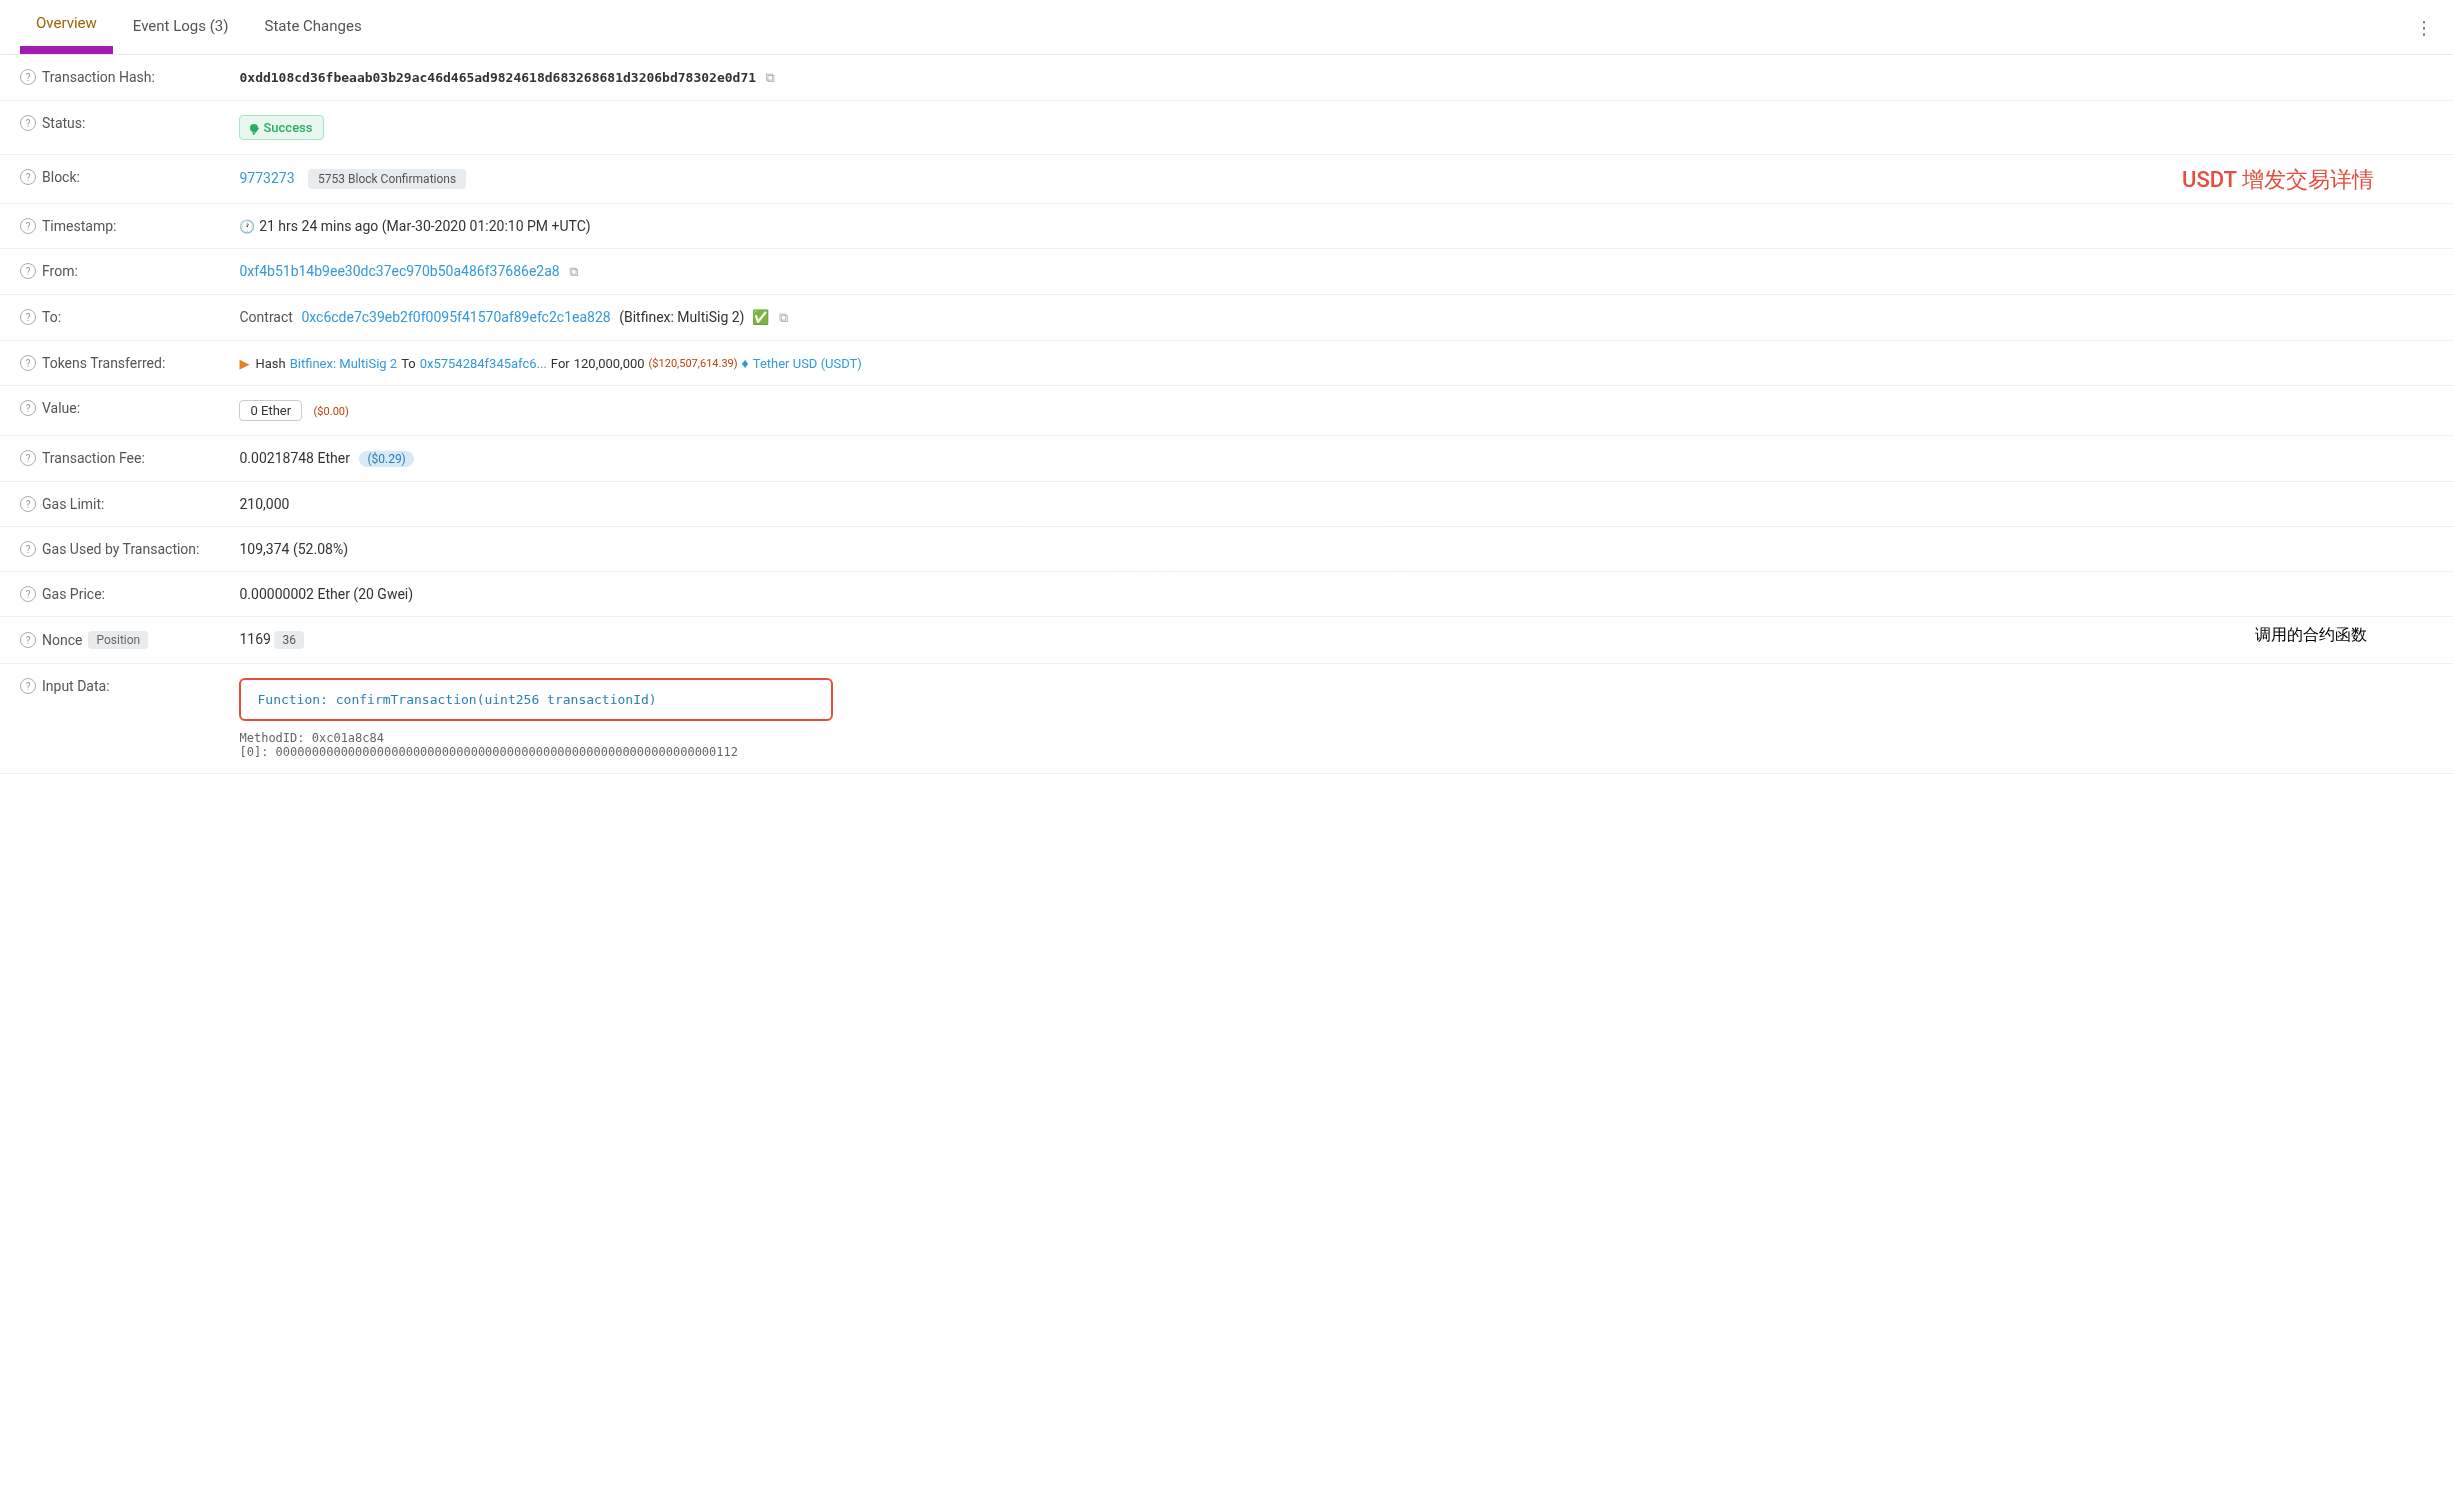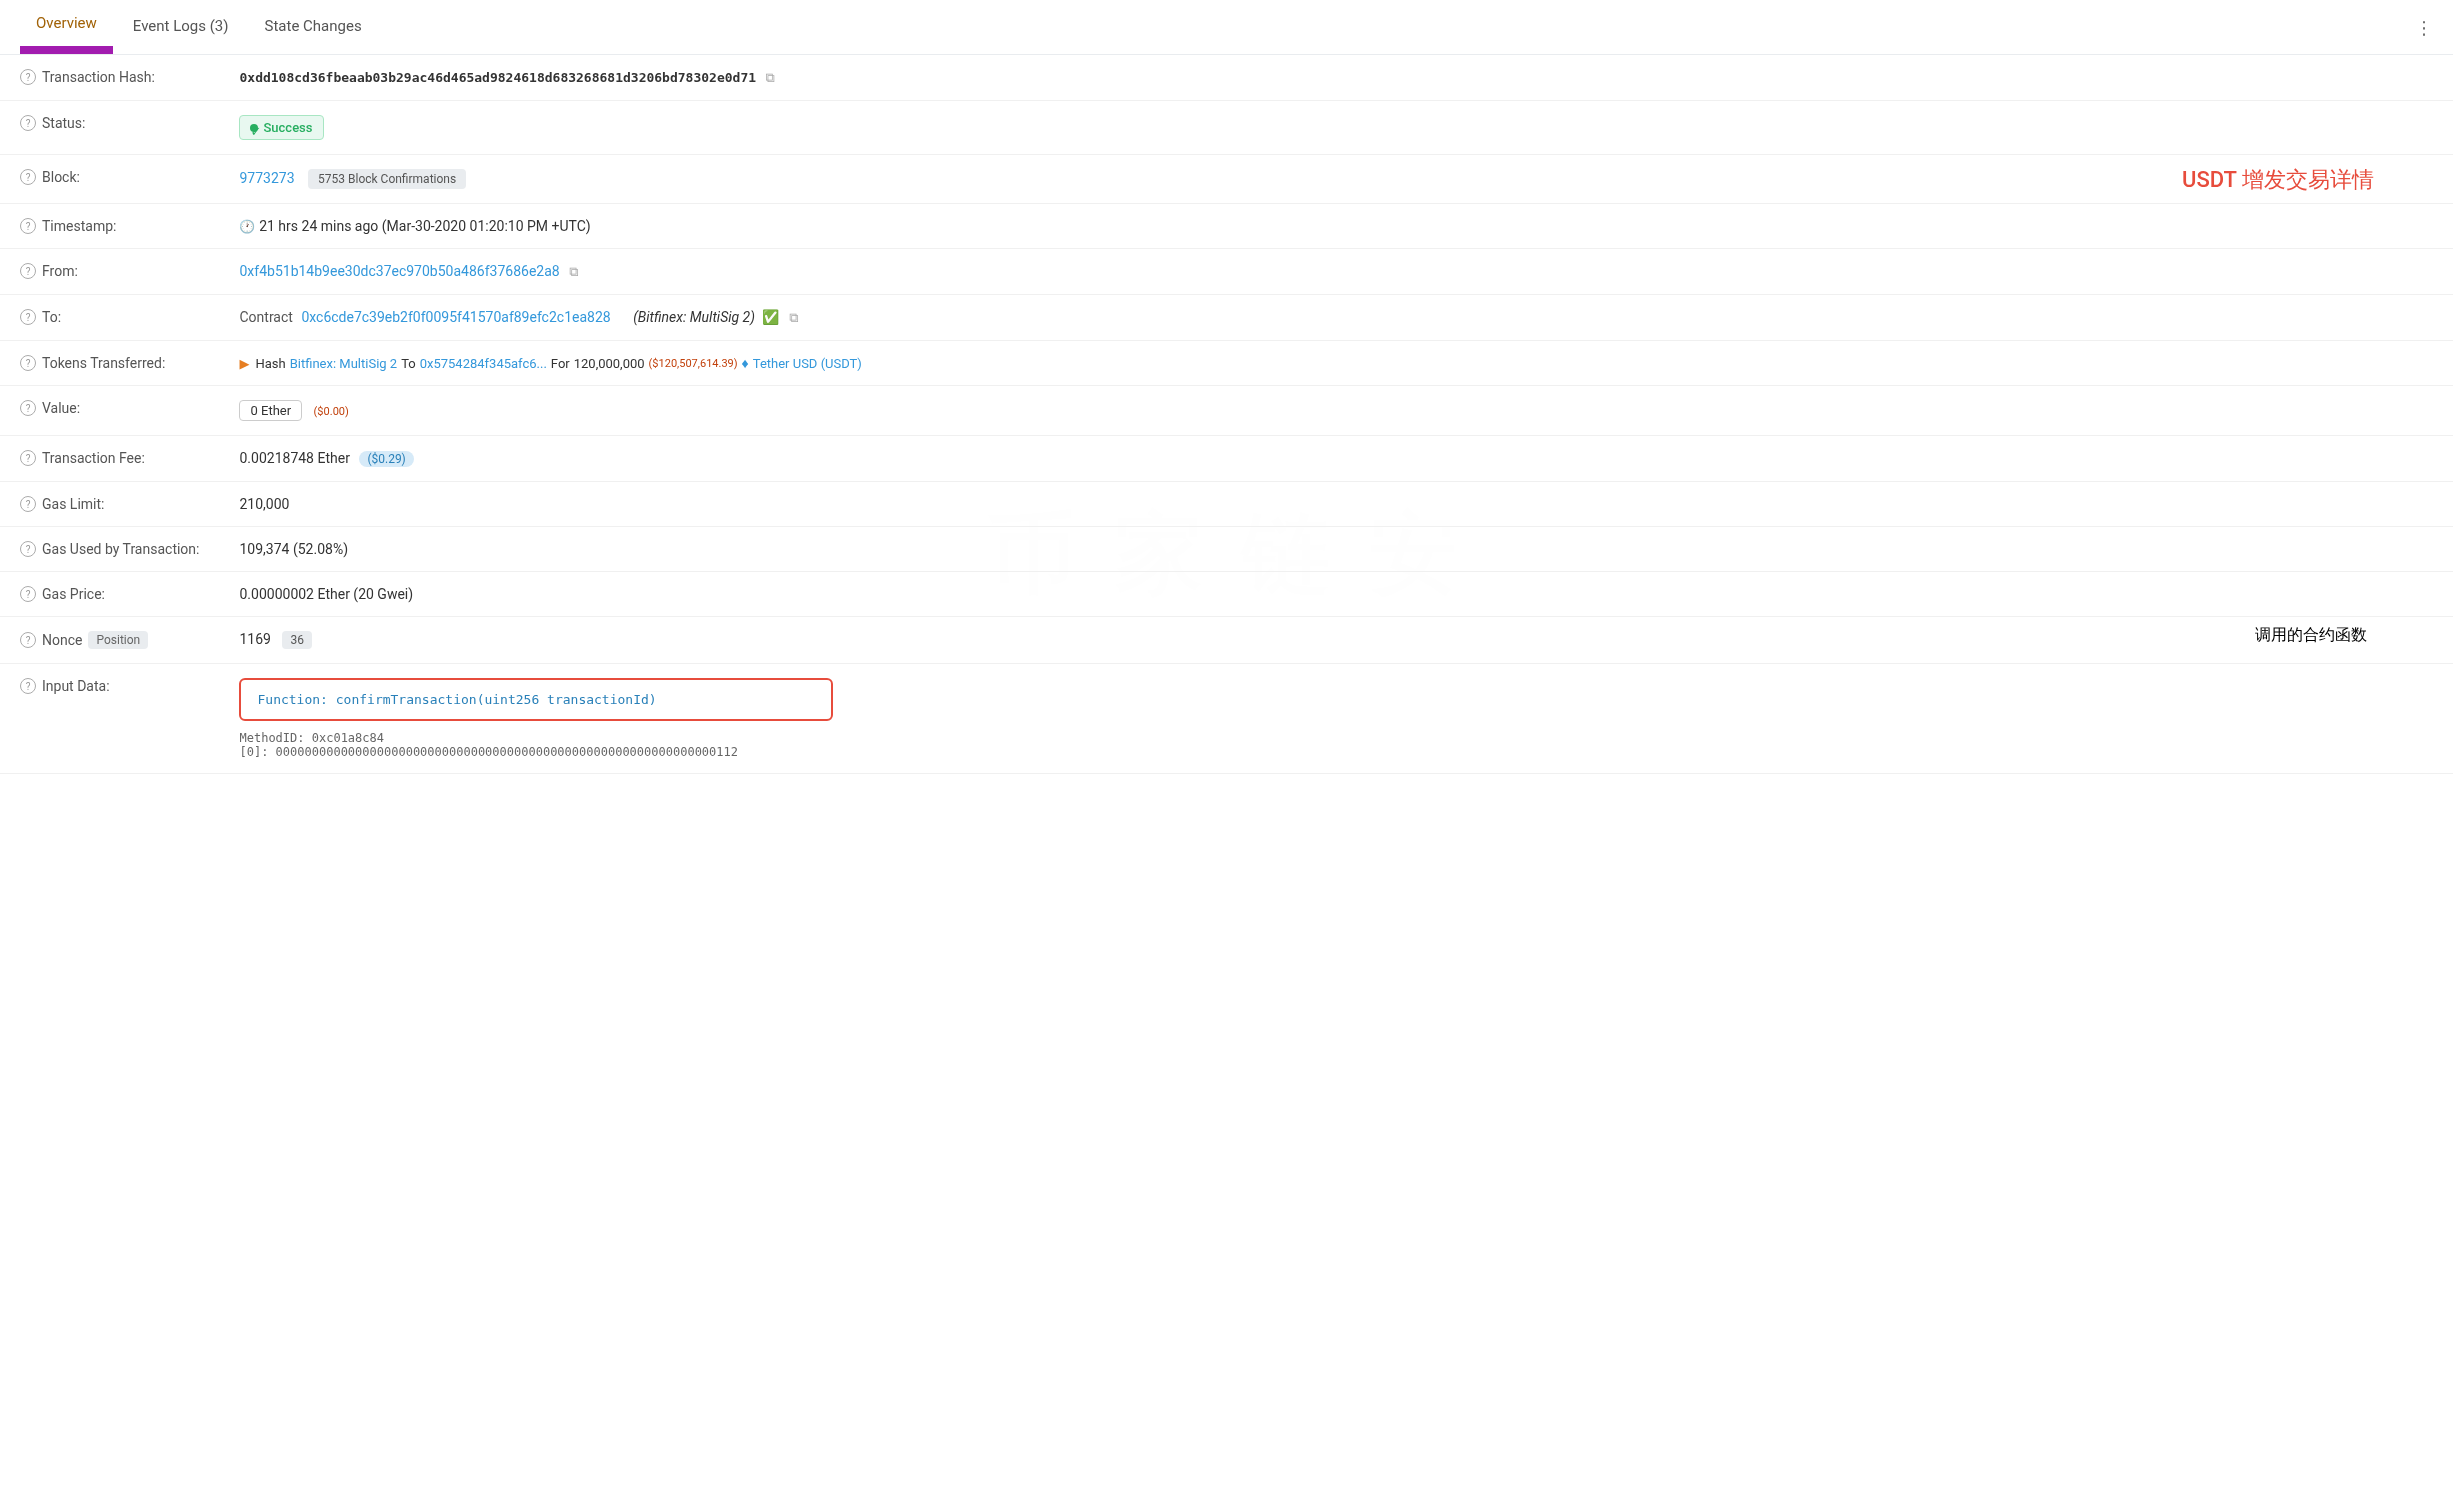--- a/index.html
+++ b/index.html
@@ -215,21 +215,20 @@
     }
     .nonce-num-badge {
       display: inline-flex;
       align-items: center;
       justify-content: center;
       background: #e9ecef;
       color: #555;
       border-radius: 4px;
       padding: 2px 8px;
       font-size: 12px;
-      margin-left: 8px;
     }
     .input-data-box {
       border: 2px solid #e74c3c;
       border-radius: 6px;
       padding: 12px 16px;
       font-family: monospace;
       font-size: 13px;
       color: #2980b9;
       background: #fff;
       width: 594px;
@@ -338,21 +337,21 @@
     <tr>
       <td>
         <div class="label-cell">
           <span class="help-icon">?</span>
           <span>To:</span>
         </div>
       </td>
       <td>
         <span class="contract-label">Contract</span>
         <a class="link-blue" style="margin-left:5px;">0xc6cde7c39eb2f0f0095f41570af89efc2c1ea828</a>
-        <span style="margin-left:19px;font-style:italic;">(Bitfinex: MultiSig 2)</span>
+        <span style="margin-left:5px;">(Bitfinex: MultiSig 2)</span>
         <span class="verified-icon">✅</span>
         <span class="copy-icon">⧉</span>
       </td>
     </tr>
 
     <tr>
       <td>
         <div class="label-cell">
           <span class="help-icon">?</span>
           <span>Tokens Transferred:</span>

